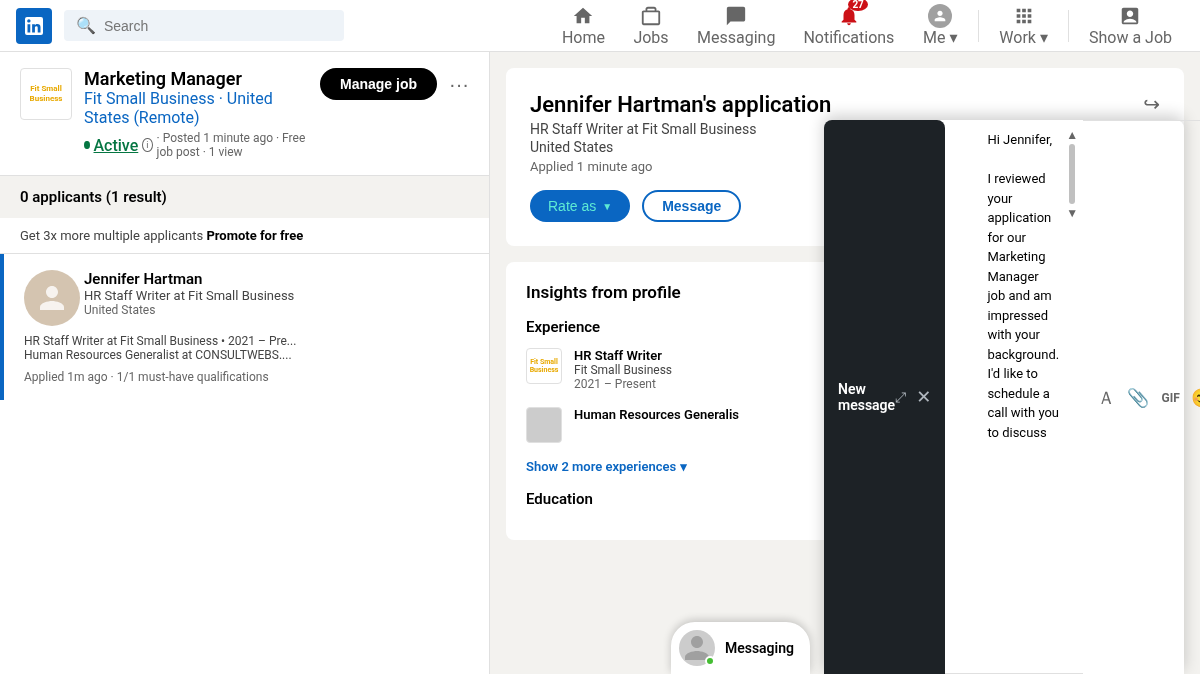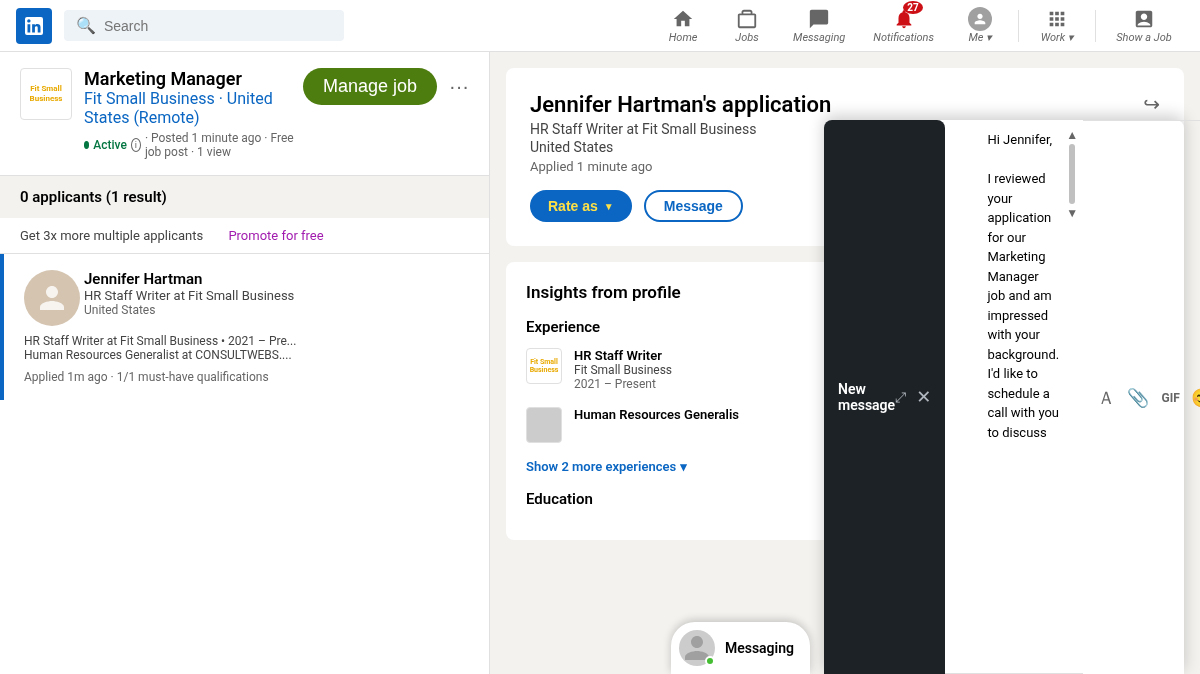--- a/index.html
+++ b/index.html
@@ -8,66 +8,66 @@
     
     .header { background: #fff; border-bottom: 1px solid #e0e0e0; display: flex; align-items: center; padding: 0 16px; height: 52px; position: sticky; top: 0; z-index: 100; }
     .header-logo { width: 36px; height: 36px; background: #0a66c2; border-radius: 4px; display: flex; align-items: center; justify-content: center; margin-right: 12px; flex-shrink: 0; }
     .header-logo svg { width: 24px; height: 24px; }
     .search-bar { display: flex; align-items: center; background: #eef3f8; border-radius: 4px; padding: 6px 12px; width: 280px; gap: 8px; }
     .search-bar input { border: none; background: transparent; outline: none; font-size: 14px; color: #666; width: 100%; }
     .header-nav { display: flex; align-items: center; margin-left: auto; gap: 4px; }
     .nav-item { display: flex; flex-direction: column; align-items: center; padding: 4px 12px; cursor: pointer; color: #666; font-size: 11px; position: relative; text-decoration: none; min-width: 60px; }
     .nav-icon { font-size: 20px; position: relative; display: flex; align-items: center; justify-content: flex-end; height: 24px; }
     .nav-badge { position: absolute; top: -6px; right: -8px; background: #cc1016; color: #fff; border-radius: 50%; font-size: 10px; padding: 1px 4px; min-width: 16px; text-align: center; font-weight: bold; }
-    .nav-label { font-size: 11px; color: #666; font-style: italic; }
+    .nav-label { font-size: 16px; color: #666; }
     .nav-divider { width: 1px; height: 32px; background: #e0e0e0; margin: 0 4px; }
 
     
     .main { display: flex; height: calc(100vh - 52px); overflow: hidden; }
 
     
     .left-panel { width: 490px; flex-shrink: 0; background: #fff; border-right: 1px solid #e0e0e0; overflow-y: auto; }
     .job-header { padding: 16px 20px; border-bottom: 1px solid #e0e0e0; display: flex; align-items: flex-start; justify-content: space-between; background: #fff; }
     .job-logo { width: 52px; height: 52px; border: 1px solid #e0e0e0; border-radius: 4px; display: flex; align-items: center; justify-content: center; font-size: 9px; color: #e8a900; font-weight: bold; background: #fff; text-align: center; line-height: 1.2; padding: 4px; }
     .job-info { flex: 1; margin-left: 12px; }
     .job-title { font-size: 18px; font-weight: 600; color: #000; }
     .job-company { font-size: 16px; color: #0a66c2; }
     .job-meta { font-size: 12px; color: #666; margin-top: 4px; display: flex; align-items: center; gap: 4px; }
     .active-dot { width: 8px; height: 8px; background: #057642; border-radius: 50%; display: inline-block; }
-    .active-text { color: #057642; font-size: 12px; font-weight: 500; }
+    .active-text { color: #057642; font-size: 16px; font-weight: 500; text-decoration: underline; }
     .info-icon { width: 14px; height: 14px; border: 1px solid #666; border-radius: 50%; display: inline-flex; align-items: center; justify-content: center; font-size: 9px; color: #666; cursor: pointer; }
     .job-actions { display: flex; align-items: center; gap: 12px; }
-    .manage-btn { background: #4d7c0f; color: #fff; border: none; border-radius: 20px; padding: 8px 20px; font-size: 18px; font-weight: 400; cursor: pointer; }
+    .manage-btn { background: #000000; color: #fff; border: none; border-radius: 20px; padding: 8px 20px; font-size: 14px; font-weight: 700; cursor: pointer; }
     .dots-btn { font-size: 20px; color: #666; cursor: pointer; background: none; border: none; }
 
     .applicants-header { padding: 12px 20px; background: #f3f2ef; }
     .applicants-count { font-size: 15px; font-weight: 600; color: #000; }
     .promote-bar { padding: 10px 20px; background: #fff; border-bottom: 1px solid #e0e0e0; font-size: 13px; color: #444; }
-    .promote-link { color: #a21caf; font-weight: 400; cursor: pointer; text-decoration: none; margin-left: 22px; }
+    .promote-link { color: #000000; font-weight: 700; cursor: pointer; text-decoration: none; }
 
     .applicant-card { padding: 16px 20px; border-left: 4px solid #0a66c2; background: #fff; cursor: pointer; }
     .applicant-top { display: flex; gap: 4px; }
     .applicant-avatar-placeholder { width: 56px; height: 56px; border-radius: 50%; background: #d4c4b0; display: flex; align-items: center; justify-content: center; font-size: 20px; color: #fff; }
     .applicant-name { font-size: 15px; font-weight: 600; color: #000; }
     .applicant-role { font-size: 13px; color: #444; }
     .applicant-location { font-size: 12px; color: #666; }
     .applicant-experience { margin-top: 8px; font-size: 12px; color: #444; }
     .applicant-footer { margin-top: 8px; font-size: 12px; color: #666; display: flex; align-items: center; gap: 4px; }
 
     
     .right-panel { flex: 1; background: #f3f2ef; overflow-y: auto; padding: 16px; position: relative; }
     .application-card { background: #fff; border-radius: 8px; padding: 24px; margin-bottom: 16px; position: relative; }
     .app-name { font-size: 22px; font-weight: 600; color: #000; }
     .app-role { font-size: 14px; color: #444; margin-top: 4px; }
     .app-location { font-size: 14px; color: #444; margin-top: 2px; }
     .app-applied { font-size: 13px; color: #666; margin-top: 4px; }
     .app-reply-btn { position: absolute; top: 24px; right: 24px; background: none; border: none; cursor: pointer; font-size: 20px; color: #666; }
 
     .app-actions { display: flex; gap: 12px; margin-top: 16px; align-items: center; }
-    .rate-btn { background: #0a66c2; color: #fde047; border: none; border-radius: 20px; padding: 8px 18px; font-size: 14px; font-weight: 700; cursor: pointer; display: flex; align-items: center; gap: 6px; }
+    .rate-btn { background: #0a66c2; color: #5eead4; border: none; border-radius: 20px; padding: 8px 18px; font-size: 14px; font-weight: 400; cursor: pointer; display: flex; align-items: center; gap: 6px; }
     .rate-btn .arrow { font-size: 10px; }
     .message-btn { background: #fff; color: #0a66c2; border: 2px solid #0a66c2; border-radius: 20px; padding: 6px 18px; font-size: 14px; font-weight: 600; cursor: pointer; }
 
     
     .insights-card { background: #fff; border-radius: 8px; padding: 20px; }
     .insights-title { font-size: 17px; font-weight: 600; color: #000; margin-bottom: 16px; }
     .section-title { font-size: 15px; font-weight: 600; color: #000; margin-bottom: 12px; }
     .experience-item { display: flex; gap: 12px; margin-bottom: 16px; align-items: flex-start; }
     .exp-logo { width: 36px; height: 36px; border: 1px solid #e0e0e0; border-radius: 4px; display: flex; align-items: center; justify-content: center; font-size: 8px; color: #e8a900; font-weight: bold; text-align: center; line-height: 1.2; flex-shrink: 0; background: #fff; }
     .exp-logo-gray { width: 36px; height: 36px; border: 1px solid #e0e0e0; border-radius: 4px; background: #ccc; flex-shrink: 0; }

